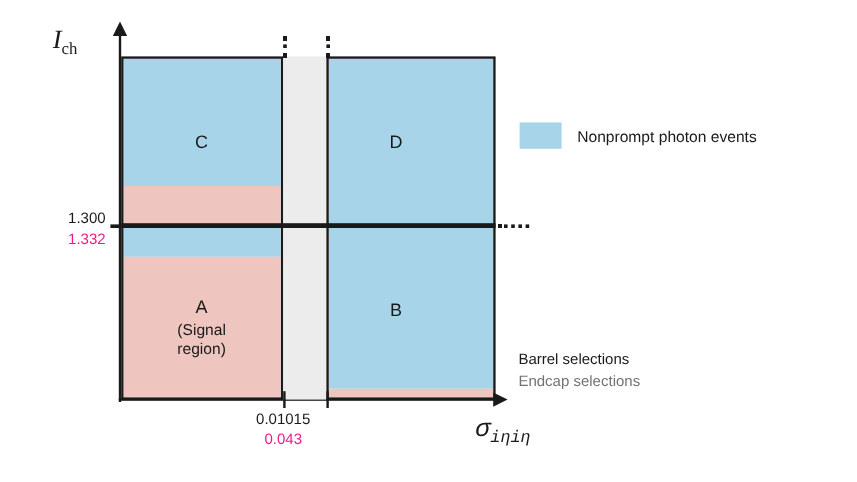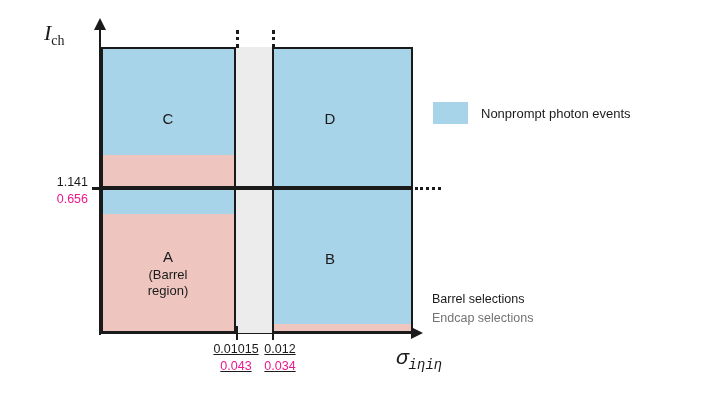--- a/index.html
+++ b/index.html
@@ -138,21 +138,21 @@
     vertical-align: sub;
   }
 
   
   .tick-group { text-align: right; font-size: 12.5px; line-height: 1.35; }
   .tick-barrel { color: #1a1a1a; }
   .tick-endcap { color: #ea1a8d; }
 
   #ytick-labels { left: 16px; top: 174px; width: 72px; }
 
-  .xtick-group { text-align: center; font-size: 12.5px; line-height: 1.35; text-decoration: underline; }
+  .xtick-group { text-align: center; font-size: 12.5px; line-height: 1.35; }
   #xtick-labels-1 { left: 192px; top: 341px; width: 88px; }
   #xtick-labels-2 { left: 248px; top: 341px; width: 64px; }
 
   
   #legend { left: 433px; top: 66px; }
   .legend-row {
     display: flex;
     align-items: center;
     margin-bottom: 7px;
     margin-top: 36px;
@@ -208,47 +208,43 @@
   <div class="abs x-tick" id="x-tick-2"></div>
 
   <div class="abs region-label" id="label-C">
     <span>C</span>
   </div>
   <div class="abs region-label" id="label-D">
     <span>D</span>
   </div>
   <div class="abs region-label" id="label-A">
     <span>A</span>
-    <span class="sub">(Barrel region)</span>
+    <span class="sub">(Signal region)</span>
   </div>
   <div class="abs region-label" id="label-B">
     <span>B</span>
   </div>
 
   <div class="abs" id="y-axis-title">
     <span>I</span><span class="sub">ch</span>
   </div>
   <div class="abs" id="x-axis-title">
     <span>σ</span><span class="sub">iηiη</span>
   </div>
 
   <div class="abs tick-group" id="ytick-labels">
-    <div class="tick-barrel">1.141</div>
-    <div class="tick-endcap">0.656</div>
+    <div class="tick-barrel">1.300</div>
+    <div class="tick-endcap">1.332</div>
   </div>
 
   <div class="abs xtick-group" id="xtick-labels-1">
     <div class="tick-barrel">0.01015</div>
     <div class="tick-endcap">0.043</div>
   </div>
 
-  <div class="abs xtick-group" id="xtick-labels-2">
-    <div class="tick-barrel">0.012</div>
-    <div class="tick-endcap">0.034</div>
-  </div>
 
   <div class="abs" id="legend">
     <div class="legend-row">
       <div class="legend-swatch fill-nonprompt"></div>
       <div class="legend-text">Nonprompt photon events</div>
     </div>
   </div>
 
   <div class="abs" id="selection-notes">
     <div class="note note-barrel">Barrel selections</div>

